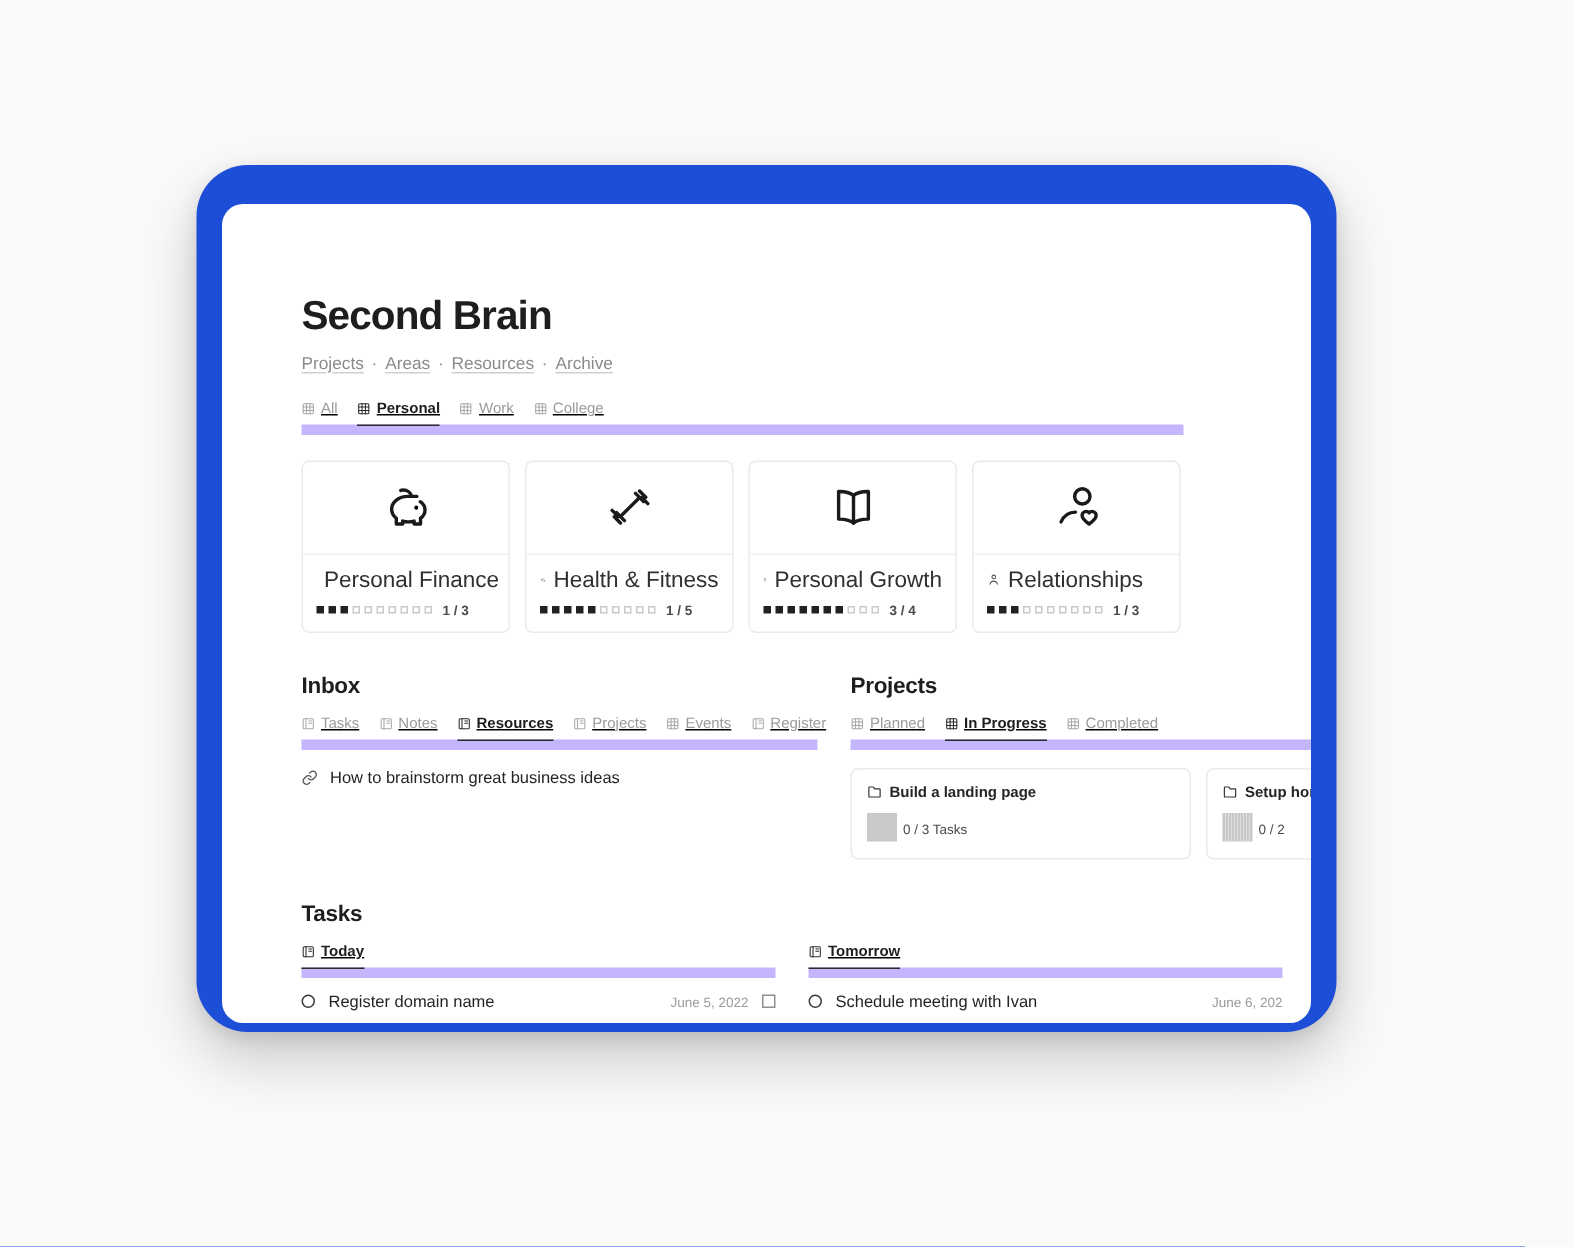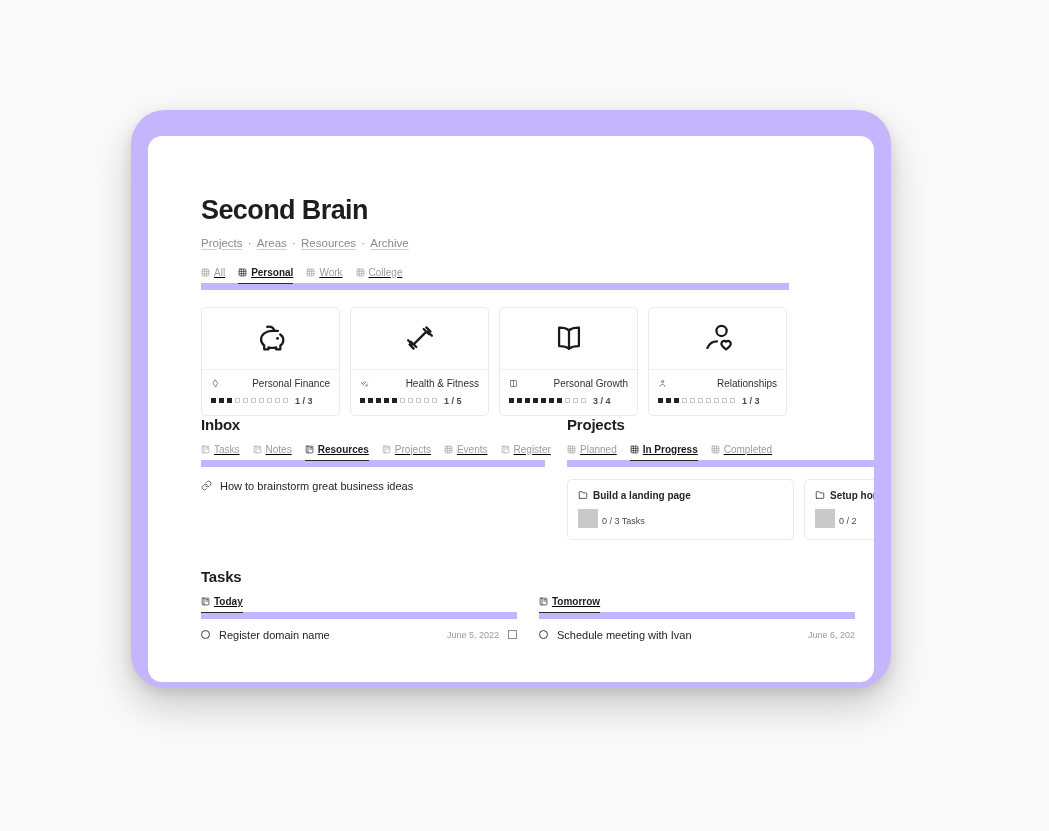--- a/index.html
+++ b/index.html
@@ -18,21 +18,21 @@
     position: relative;
   }
 
   
   #device {
     position: absolute;
     left: 131px;
     top: 110px;
     width: 760px;
     height: 578px;
-    background: #c4b5fd;
+    background: #1d4ed8;
     border-radius: 34px;
     box-shadow: 0 18px 40px rgba(0,0,0,0.20), 0 4px 12px rgba(0,0,0,0.10);
   }
 
   #screen {
     position: absolute;
     left: 17px;
     top: 26px;
     width: 726px;
     height: 546px;
@@ -119,44 +119,44 @@
     display: flex;
     align-items: center;
     justify-content: center;
     border-bottom: 1px solid #f0f0f0;
   }
   .cat-card .meta { padding: 8px 9px 9px 9px; }
   .cat-card .cname {
     display: flex;
     align-items: center;
     gap: 5px;
-    font-size: 10px;
+    font-size: 15px;
     color: #303030;
     white-space: nowrap;
-    justify-content: space-between;
   }
   .cat-card .prog {
     margin-top: 7px;
     display: flex;
     align-items: center;
     gap: 3px;
     font-weight: bold;
   }
   .pip { width: 5px; height: 5px; flex: 0 0 auto; }
   .pip.on  { background: #222; }
   .pip.off { background: #fff; border: 1px solid #c9c9c9; }
   .prog .ratio {
     font-size: 9px;
     color: #4a4a4a;
     margin-left: 4px;
     white-space: nowrap;
   }
 
   
   #mid {
+    margin-top: 27px;
     display: flex;
     gap: 22px;
   }
   .col-left  { width: 344px; flex: 0 0 auto; }
   .col-right { width: 330px; flex: 0 0 auto; }
 
   .sec-title {
     font-size: 15px;
     font-weight: bold;
     color: #1e1e1e;

